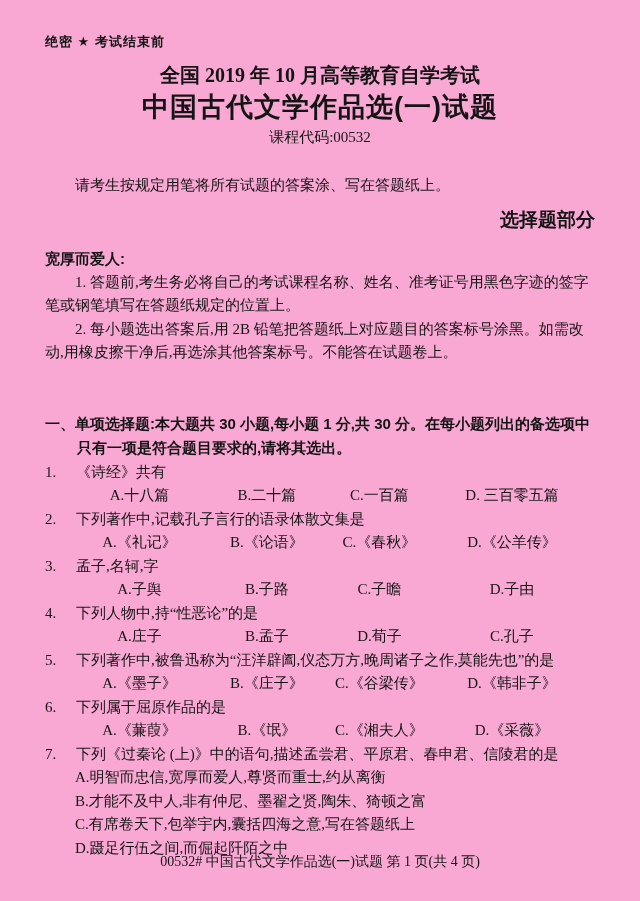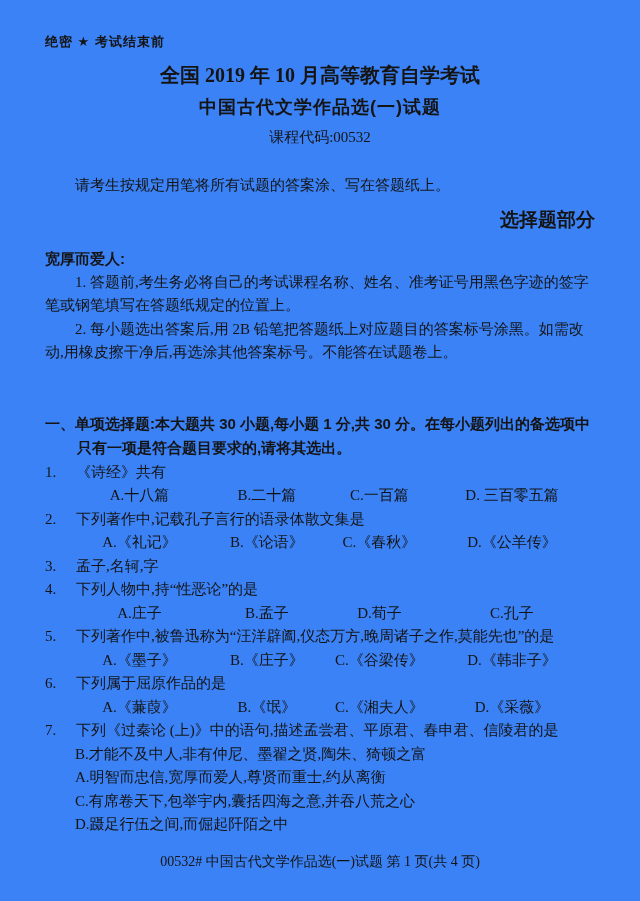--- a/index.html
+++ b/index.html
@@ -1,20 +1,20 @@
 <!DOCTYPE html>
 <html lang="zh"><head>
 <meta charset="utf-8">
 <style>
   html,body{margin:0;padding:0;background:#e8e8e8;}
   .page{
     position:relative;
     width:640px;height:901px;
     margin:0 auto;
-    background:#3b82f6;
+    background:#f9a8d4;
     color:#141414;
     font-family:"Liberation Serif","DejaVu Serif",serif;
     font-size:15px;
     line-height:23.5px;
     box-sizing:border-box;
     padding:30px 45px 0 45px;
     overflow:hidden;
   }
   .hei{font-family:"Liberation Sans","DejaVu Sans",sans-serif;}
   .security{
@@ -26,21 +26,21 @@
   .session{
     text-align:center;
     font-weight:bold;
     font-size:20px;
     line-height:26px;
     margin-top:8px;
   }
   .title{
     text-align:center;
     font-weight:bold;
-    font-size:18px;
+    font-size:27px;
     line-height:34px;
     margin:2px 0 0 0;
     letter-spacing:1px;
   }
   .course{
     text-align:center;
     font-weight:normal;
     font-size:15px;
     line-height:22px;
     margin-top:2px;
@@ -132,20 +132,26 @@
       <span>A.《礼记》</span>
       <span>B.《论语》</span>
       <span>C.《春秋》</span>
       <span>D.《公羊传》</span>
     </div>
 
     <div class="q">
       <span class="qnum">3.</span>
       <span class="qstem">孟子,名轲,字</span>
     </div>
+    <div class="opts">
+      <span>A.子舆</span>
+      <span>B.子路</span>
+      <span>C.子瞻</span>
+      <span>D.子由</span>
+    </div>
 
     <div class="q">
       <span class="qnum">4.</span>
       <span class="qstem">下列人物中,持“性恶论”的是</span>
     </div>
     <div class="opts">
       <span>A.庄子</span>
       <span>B.孟子</span>
       <span>D.荀子</span>
       <span>C.孔子</span>
@@ -171,23 +177,23 @@
       <span>B.《氓》</span>
       <span>C.《湘夫人》</span>
       <span>D.《采薇》</span>
     </div>
 
     <div class="q">
       <span class="qnum">7.</span>
       <span class="qstem">下列《过秦论 (上)》中的语句,描述孟尝君、平原君、春申君、信陵君的是</span>
     </div>
     <div class="opts-stack">
+      <div>A.明智而忠信,宽厚而爱人,尊贤而重士,约从离衡</div>
       <div>B.才能不及中人,非有仲尼、墨翟之贤,陶朱、猗顿之富</div>
-      <div>A.明智而忠信,宽厚而爱人,尊贤而重士,约从离衡</div>
-      <div>C.有席卷天下,包举宇内,囊括四海之意,并吞八荒之心</div>
+      <div>C.有席卷天下,包举宇内,囊括四海之意,写在答题纸上</div>
       <div>D.蹑足行伍之间,而倔起阡陌之中</div>
     </div>
 
   </div>
 
   <div class="footer">00532# 中国古代文学作品选(一)试题 第 1 页(共 4 页)</div>
 
 </div>
 
 </body></html>

